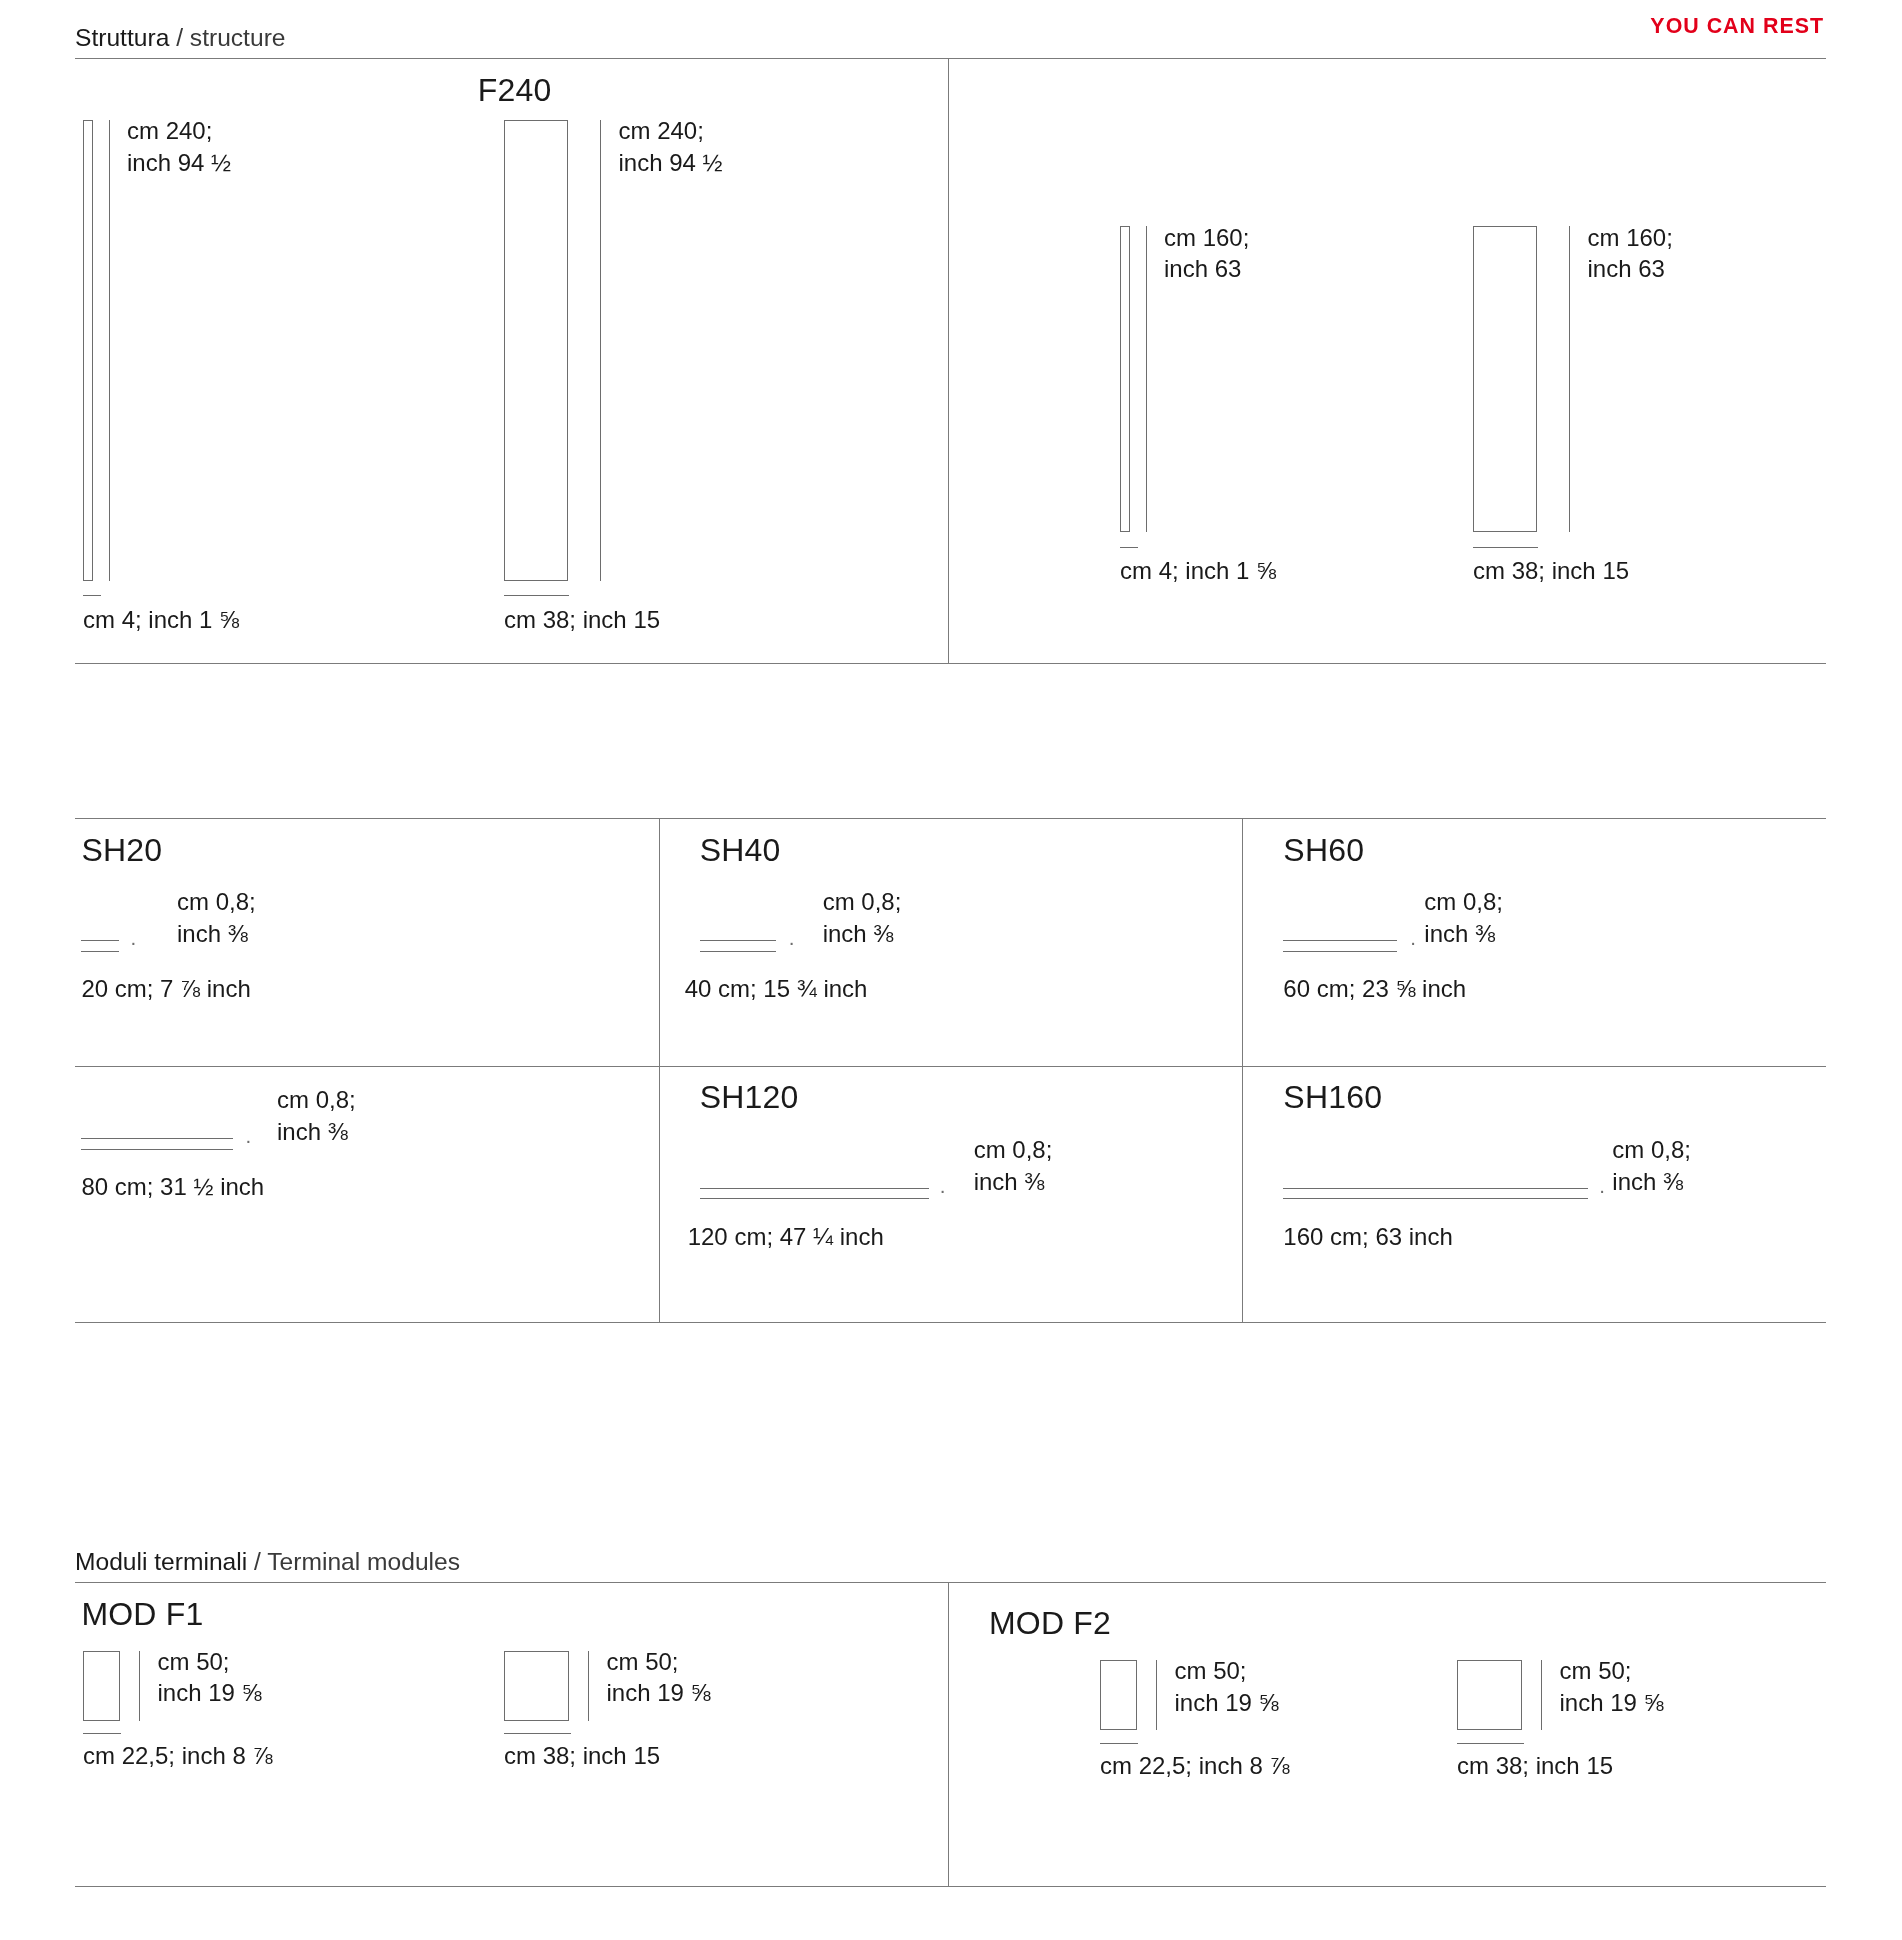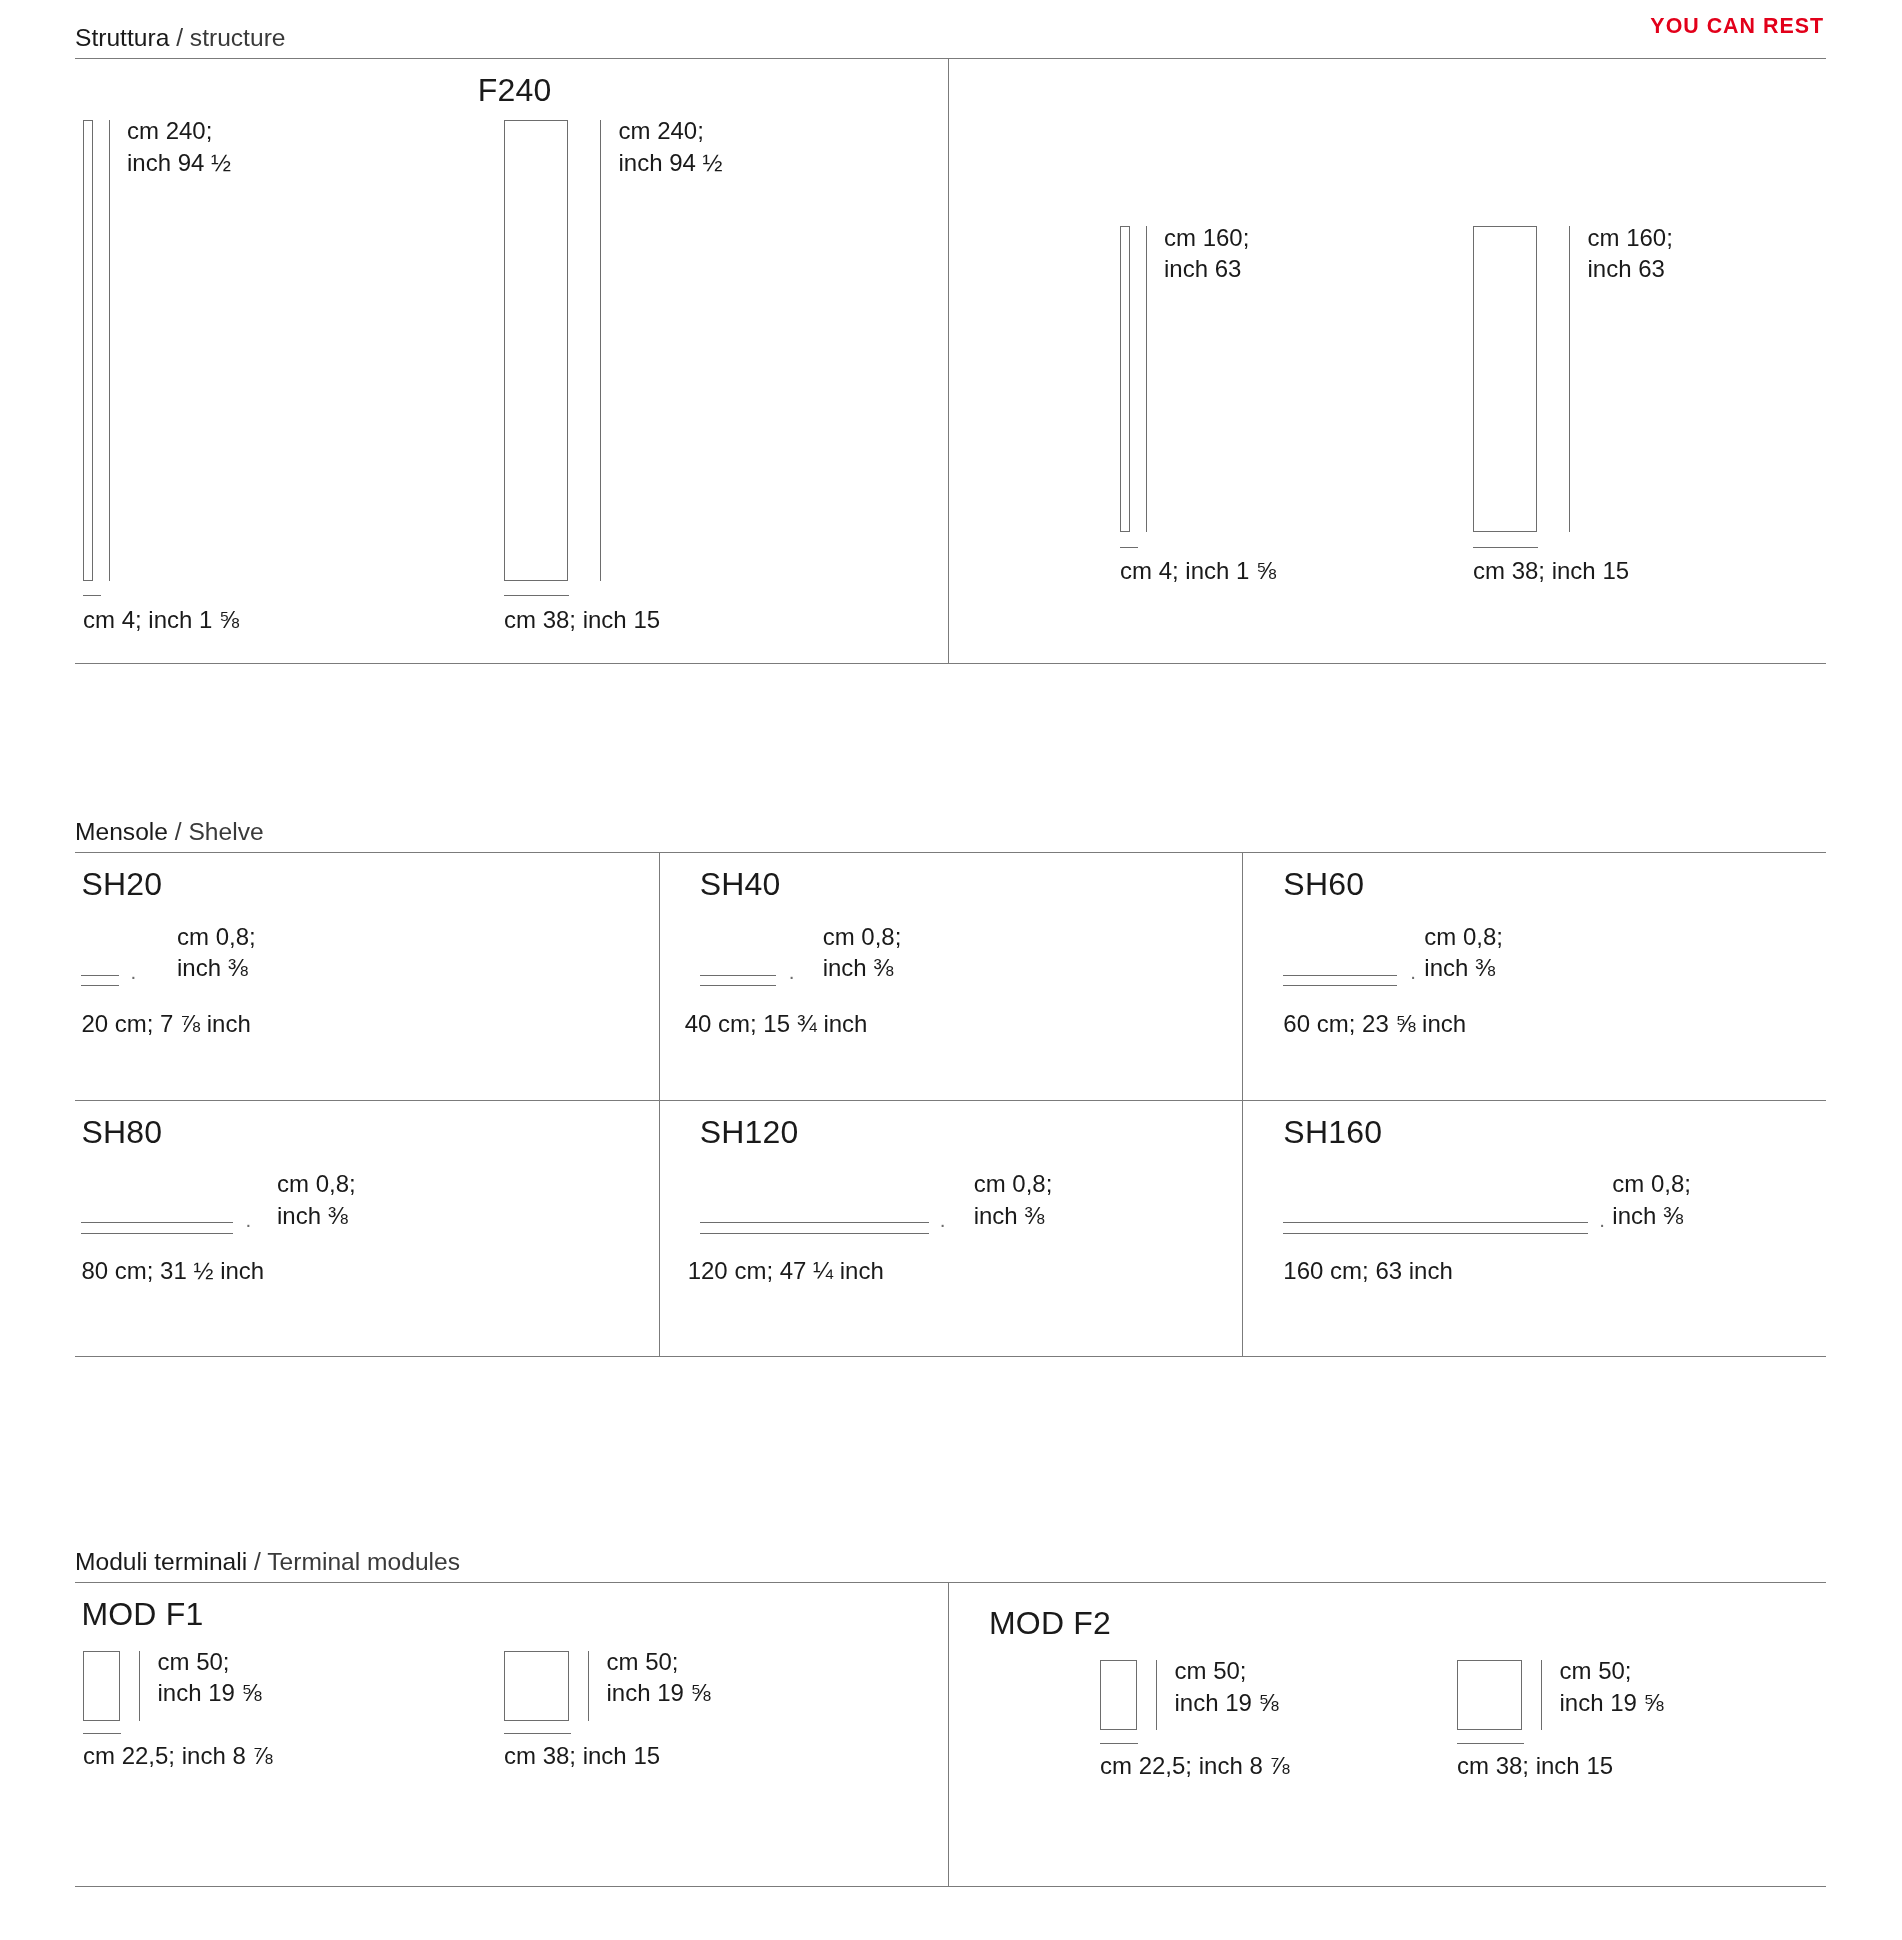--- a/index.html
+++ b/index.html
@@ -175,23 +175,20 @@
             </div>
             <div class="htick" style="width:65px; margin-top:14.3px;"></div>
             <div class="dim-below" style="margin-top:9.5px;">cm 38; inch 15</div>
           </div>
         </div>
       </div>
     </div>
   </div>
 
   <div class="section" style="top:818px;">
-    <div class="sec-head">
-      <span class="it">Mensole</span><span class="en"> / </span><span class="en">Shelve</span>
-    </div>
 
     <div class="rule-top hsep" style="display:flex;">
       <div class="cell" style="width:584px; padding-bottom:20.6px;">
         <div class="cell-title" style="margin-left:6.4px;">SH20</div>
         <div style="position:relative; height:159px; margin-top:17.5px;">
           <div class="dims" style="position:absolute; left:102px; top:0;">
             <div>cm 0,8;</div>
             <div>inch ⅜</div>
           </div>
           <div class="shelf-lines" style="position:absolute; left:6.4px; top:54px;">
@@ -231,21 +228,20 @@
             <div class="l" style="width:114px; margin-top:9.5px;"></div>
             <span class="tiny-dot" style="position:absolute; left:127px; top:-14.3px;">.</span>
           </div>
           <div class="dim-below" style="position:absolute; left:40px; top:89px;">60 cm; 23 ⅝ inch</div>
         </div>
       </div>
     </div>
 
     <div class="rule-bottom" style="display:flex;">
       <div class="cell" style="width:584px; padding-bottom:20.6px;">
-        <div class="cell-title" style="margin-left:6.4px;">SH80</div>
         <div style="position:relative; height:167px; margin-top:17.5px;">
           <div class="dims" style="position:absolute; left:202px; top:0;">
             <div>cm 0,8;</div>
             <div>inch ⅜</div>
           </div>
           <div class="shelf-lines" style="position:absolute; left:6.4px; top:54px;">
             <div class="l" style="width:152px;"></div>
             <div class="l" style="width:152px; margin-top:9.5px;"></div>
             <span class="tiny-dot" style="position:absolute; left:164px; top:-14.3px;">.</span>
           </div>

